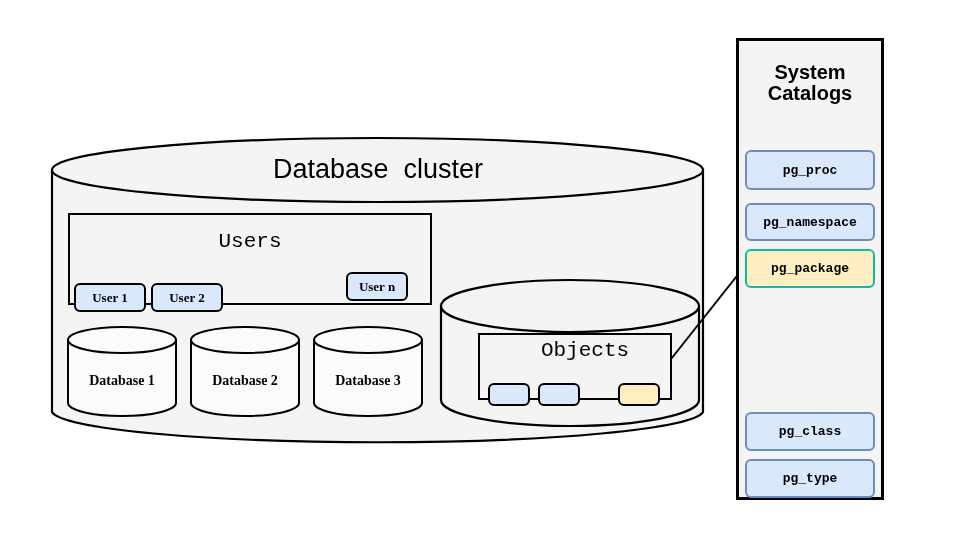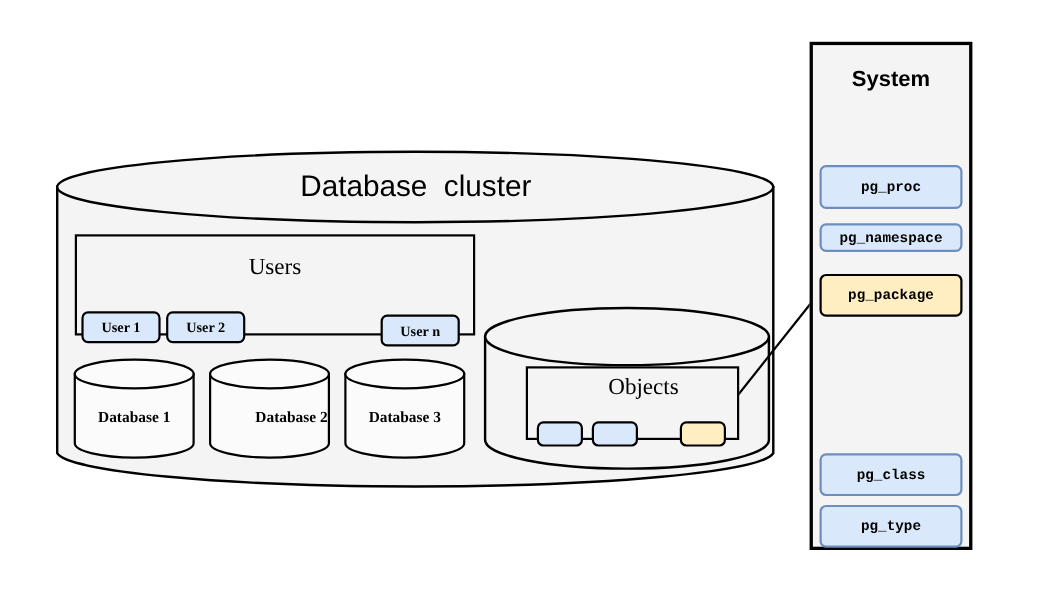--- a/index.html
+++ b/index.html
@@ -28,21 +28,21 @@
     text-align: center;
     color: #000000;
     line-height: 1.15;
   }
   .title-sans {
     font-family: "Liberation Sans", sans-serif;
     font-size: 27px;
     font-weight: 400;
   }
   .sub-sans {
-    font-family: Liberation Serif, serif;
+    font-family: Liberation Mono, monospace;
     font-size: 21px;
     font-weight: 400;
   }
   .panel-title {
     font-family: "Liberation Sans", sans-serif;
     font-size: 20px;
     font-weight: bold;
   }
   .chip-label {
     font-family: "Liberation Serif", serif;
@@ -123,27 +123,27 @@
 
   <div class="chip chip-label" style="left:74px; top:267px; width:72px; height:29px; background:#dae8fc; border:2px solid #000000;">
     <span>User 1</span>
   </div>
 
   <div class="chip chip-label" style="left:151px; top:267px; width:72px; height:29px; background:#dae8fc; border:2px solid #000000;">
     <span>User 2</span>
   </div>
 
 
-  <div class="chip chip-label" style="left:346px; top:270px; width:72px; height:29px; background:#dae8fc; border:2px solid #000000;">
+  <div class="chip chip-label" style="left:346px; top:256px; width:62px; height:29px; background:#dae8fc; border:2px solid #000000;">
     <span>User n</span>
   </div>
 
   <div class="txt db-label" style="left:68px; top:373px; width:108px;">Database 1</div>
 
-  <div class="txt db-label" style="left:191px; top:373px; width:108px;padding-left:20px;">Database 2</div>
+  <div class="txt db-label" style="left:191px; top:373px; width:108px;">Database 2</div>
 
   <div class="txt db-label" style="left:314px; top:373px; width:108px;">Database 3</div>
 
   <div class="box" style="left:478px; top:333px; width:194px; height:67px; border:2.5px solid #000000; background:#f4f4f4;"></div>
 
   <div class="txt sub-sans" style="left:478px; top:339px; width:194px;margin-left:10px;">Objects</div>
 
   <div class="chip" style="left:488px; top:367px; width:42px; height:23px; background:#dae8fc; border:2px solid #000000;">
     <span class="chip-label"></span>
   </div>
@@ -153,30 +153,31 @@
   </div>
 
   <div class="chip" style="left:618px; top:367px; width:42px; height:23px; background:#ffeec2; border:2px solid #000000;">
     <span class="chip-label"></span>
   </div>
 
   <div class="box" style="left:736px; top:38px; width:148px; height:462px; border:3px solid #000000; background:#f4f4f4;"></div>
 
   <div class="txt panel-title" style="left:736px; top:61px; width:148px;">System</div>
 
+  <div class="txt panel-title" style="left:736px; top:82px; width:148px;">Catalogs</div>
 
   <div class="chip cat-label" style="left:745px; top:134px; width:130px; height:40px; background:#dae8fc; border:2px solid #6c8ebf;">
     <span>pg_proc</span>
   </div>
 
-  <div class="chip cat-label" style="left:745px; top:187px; width:130px; height:26px; background:#dae8fc; border:2px solid #6c8ebf;">
+  <div class="chip cat-label" style="left:745px; top:187px; width:130px; height:38px; background:#dae8fc; border:2px solid #6c8ebf;">
     <span>pg_namespace</span>
   </div>
 
-  <div class="chip cat-label" style="left:745px; top:233px; width:130px; height:39px; background:#ffeec2; border:2px solid #000000;">
+  <div class="chip cat-label" style="left:745px; top:233px; width:130px; height:39px; background:#ffeec2; border:2px solid #14b8a6;">
     <span>pg_package</span>
   </div>
 
   <div class="chip cat-label" style="left:745px; top:396px; width:130px; height:39px; background:#dae8fc; border:2px solid #6c8ebf;">
     <span>pg_class</span>
   </div>
 
   <div class="chip cat-label" style="left:745px; top:443px; width:130px; height:39px; background:#dae8fc; border:2px solid #6c8ebf;">
     <span>pg_type</span>
   </div>

